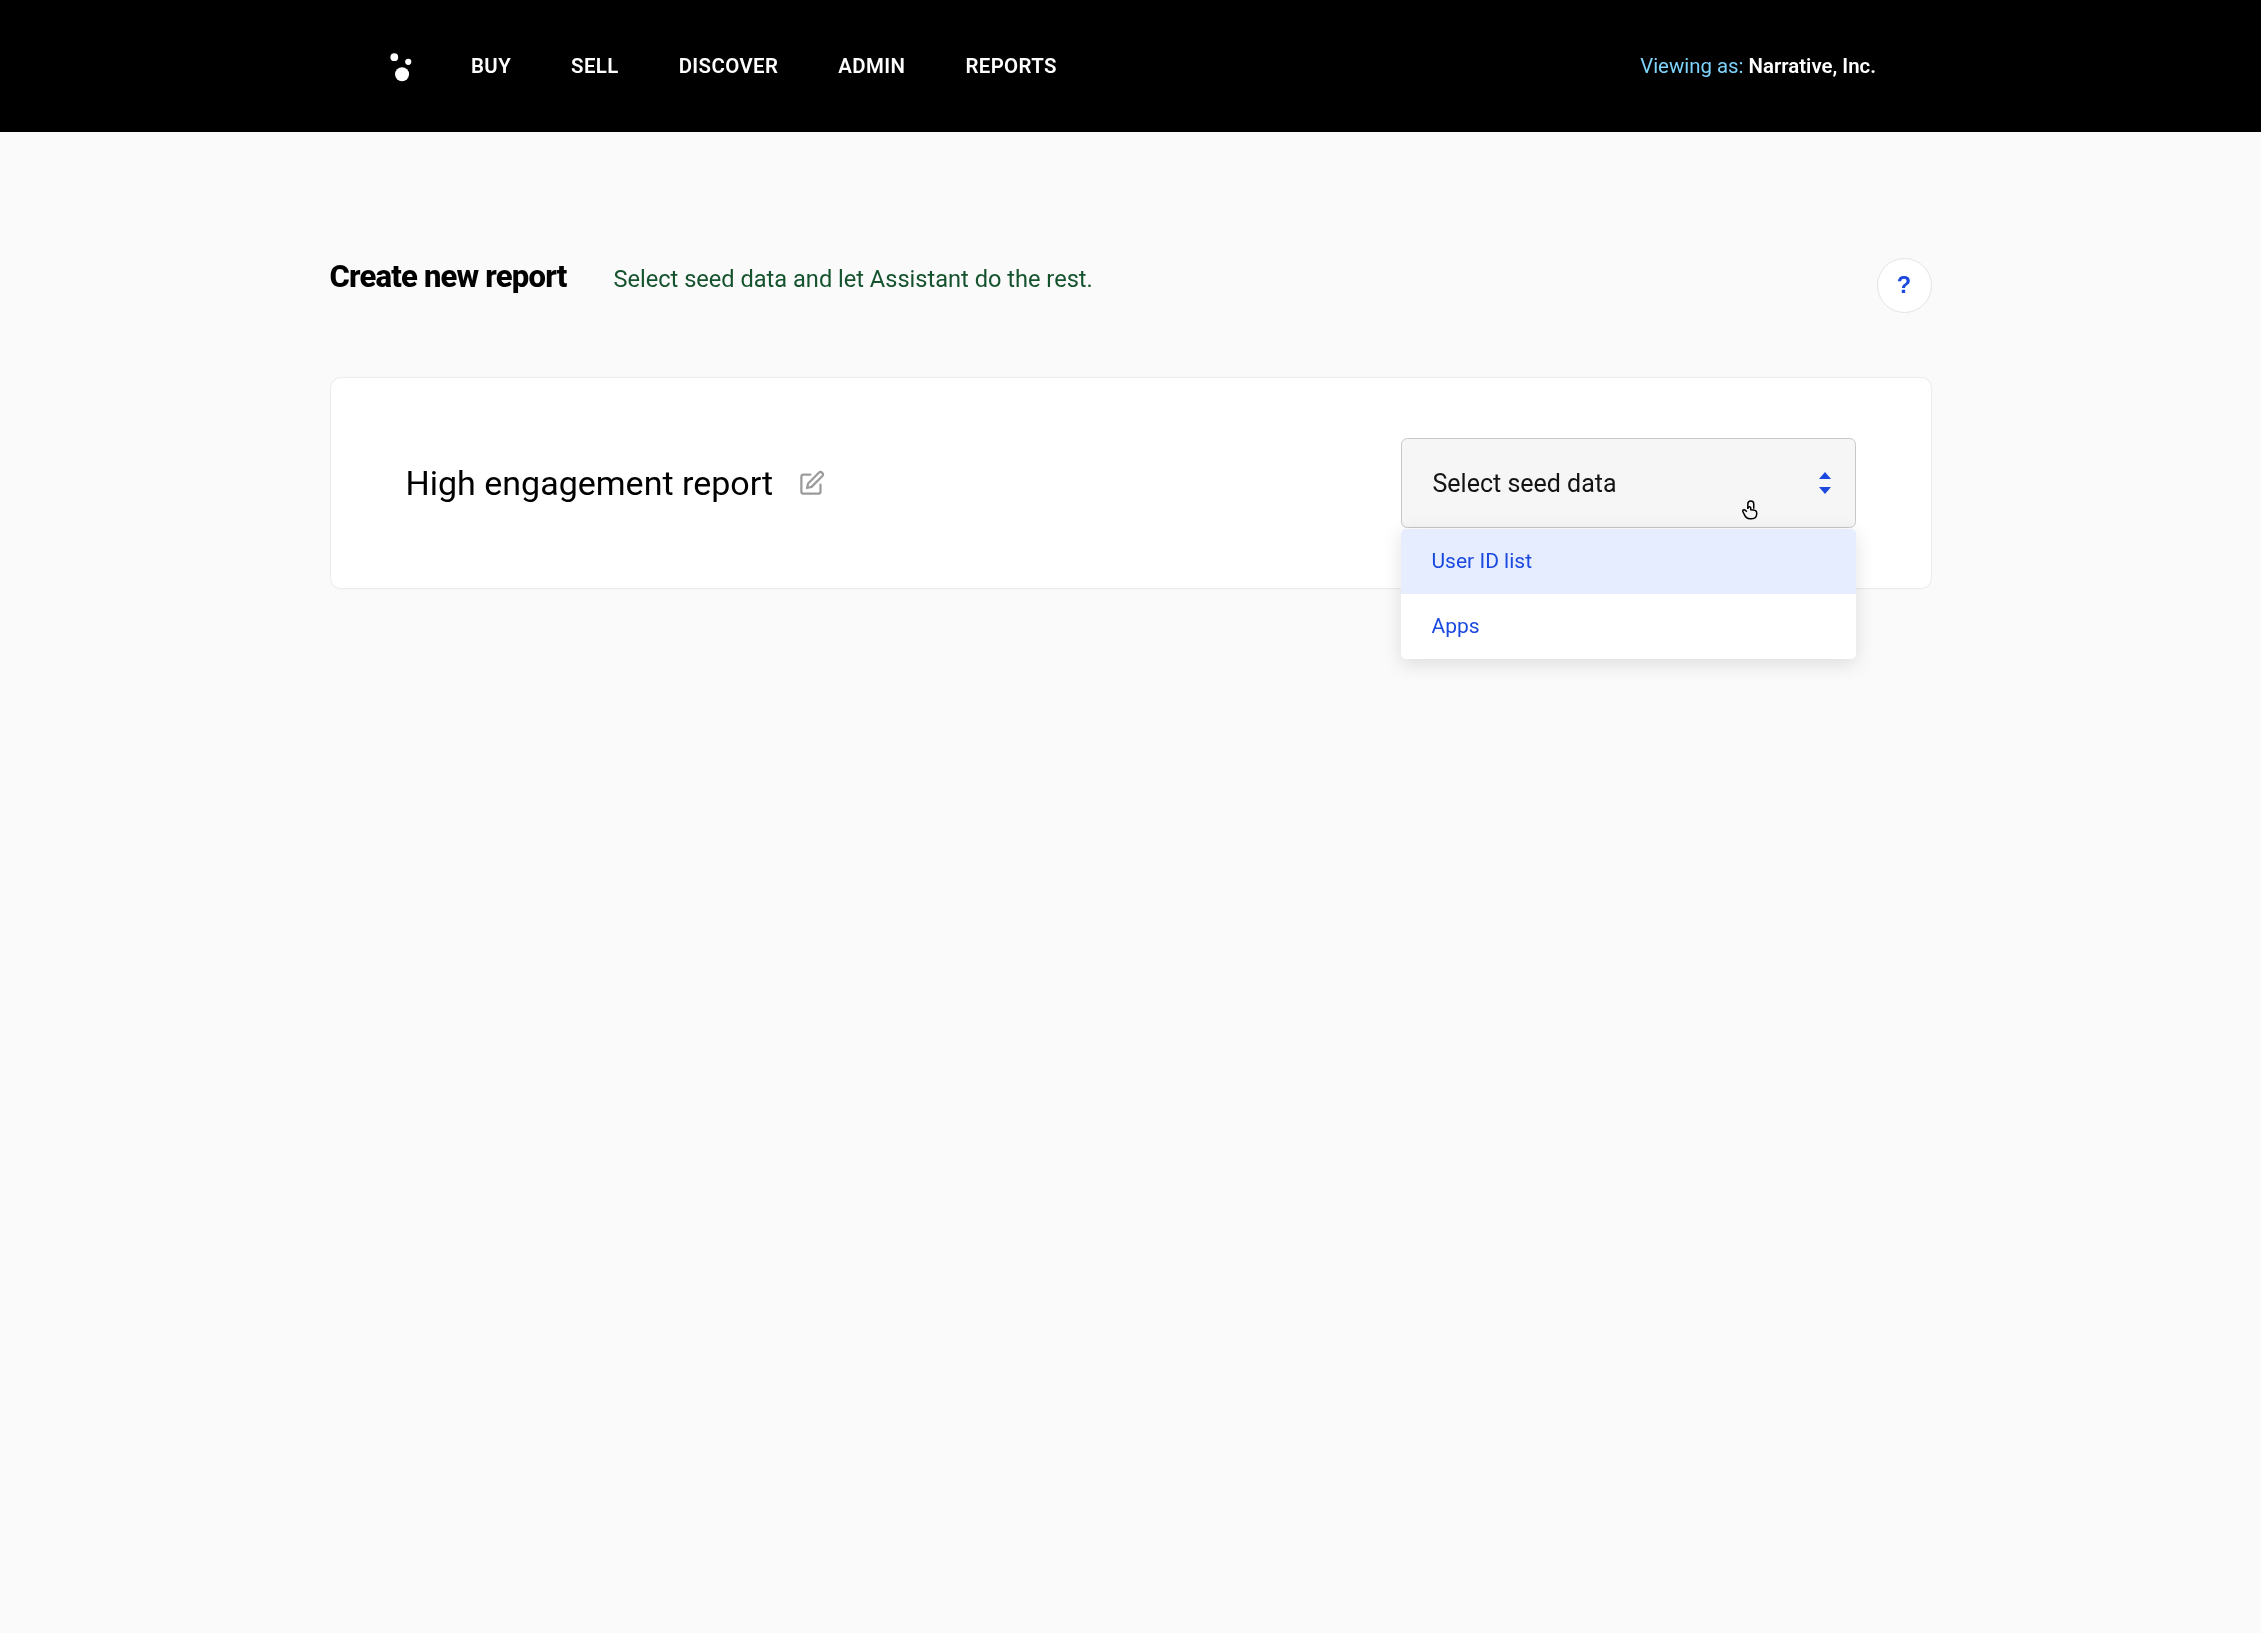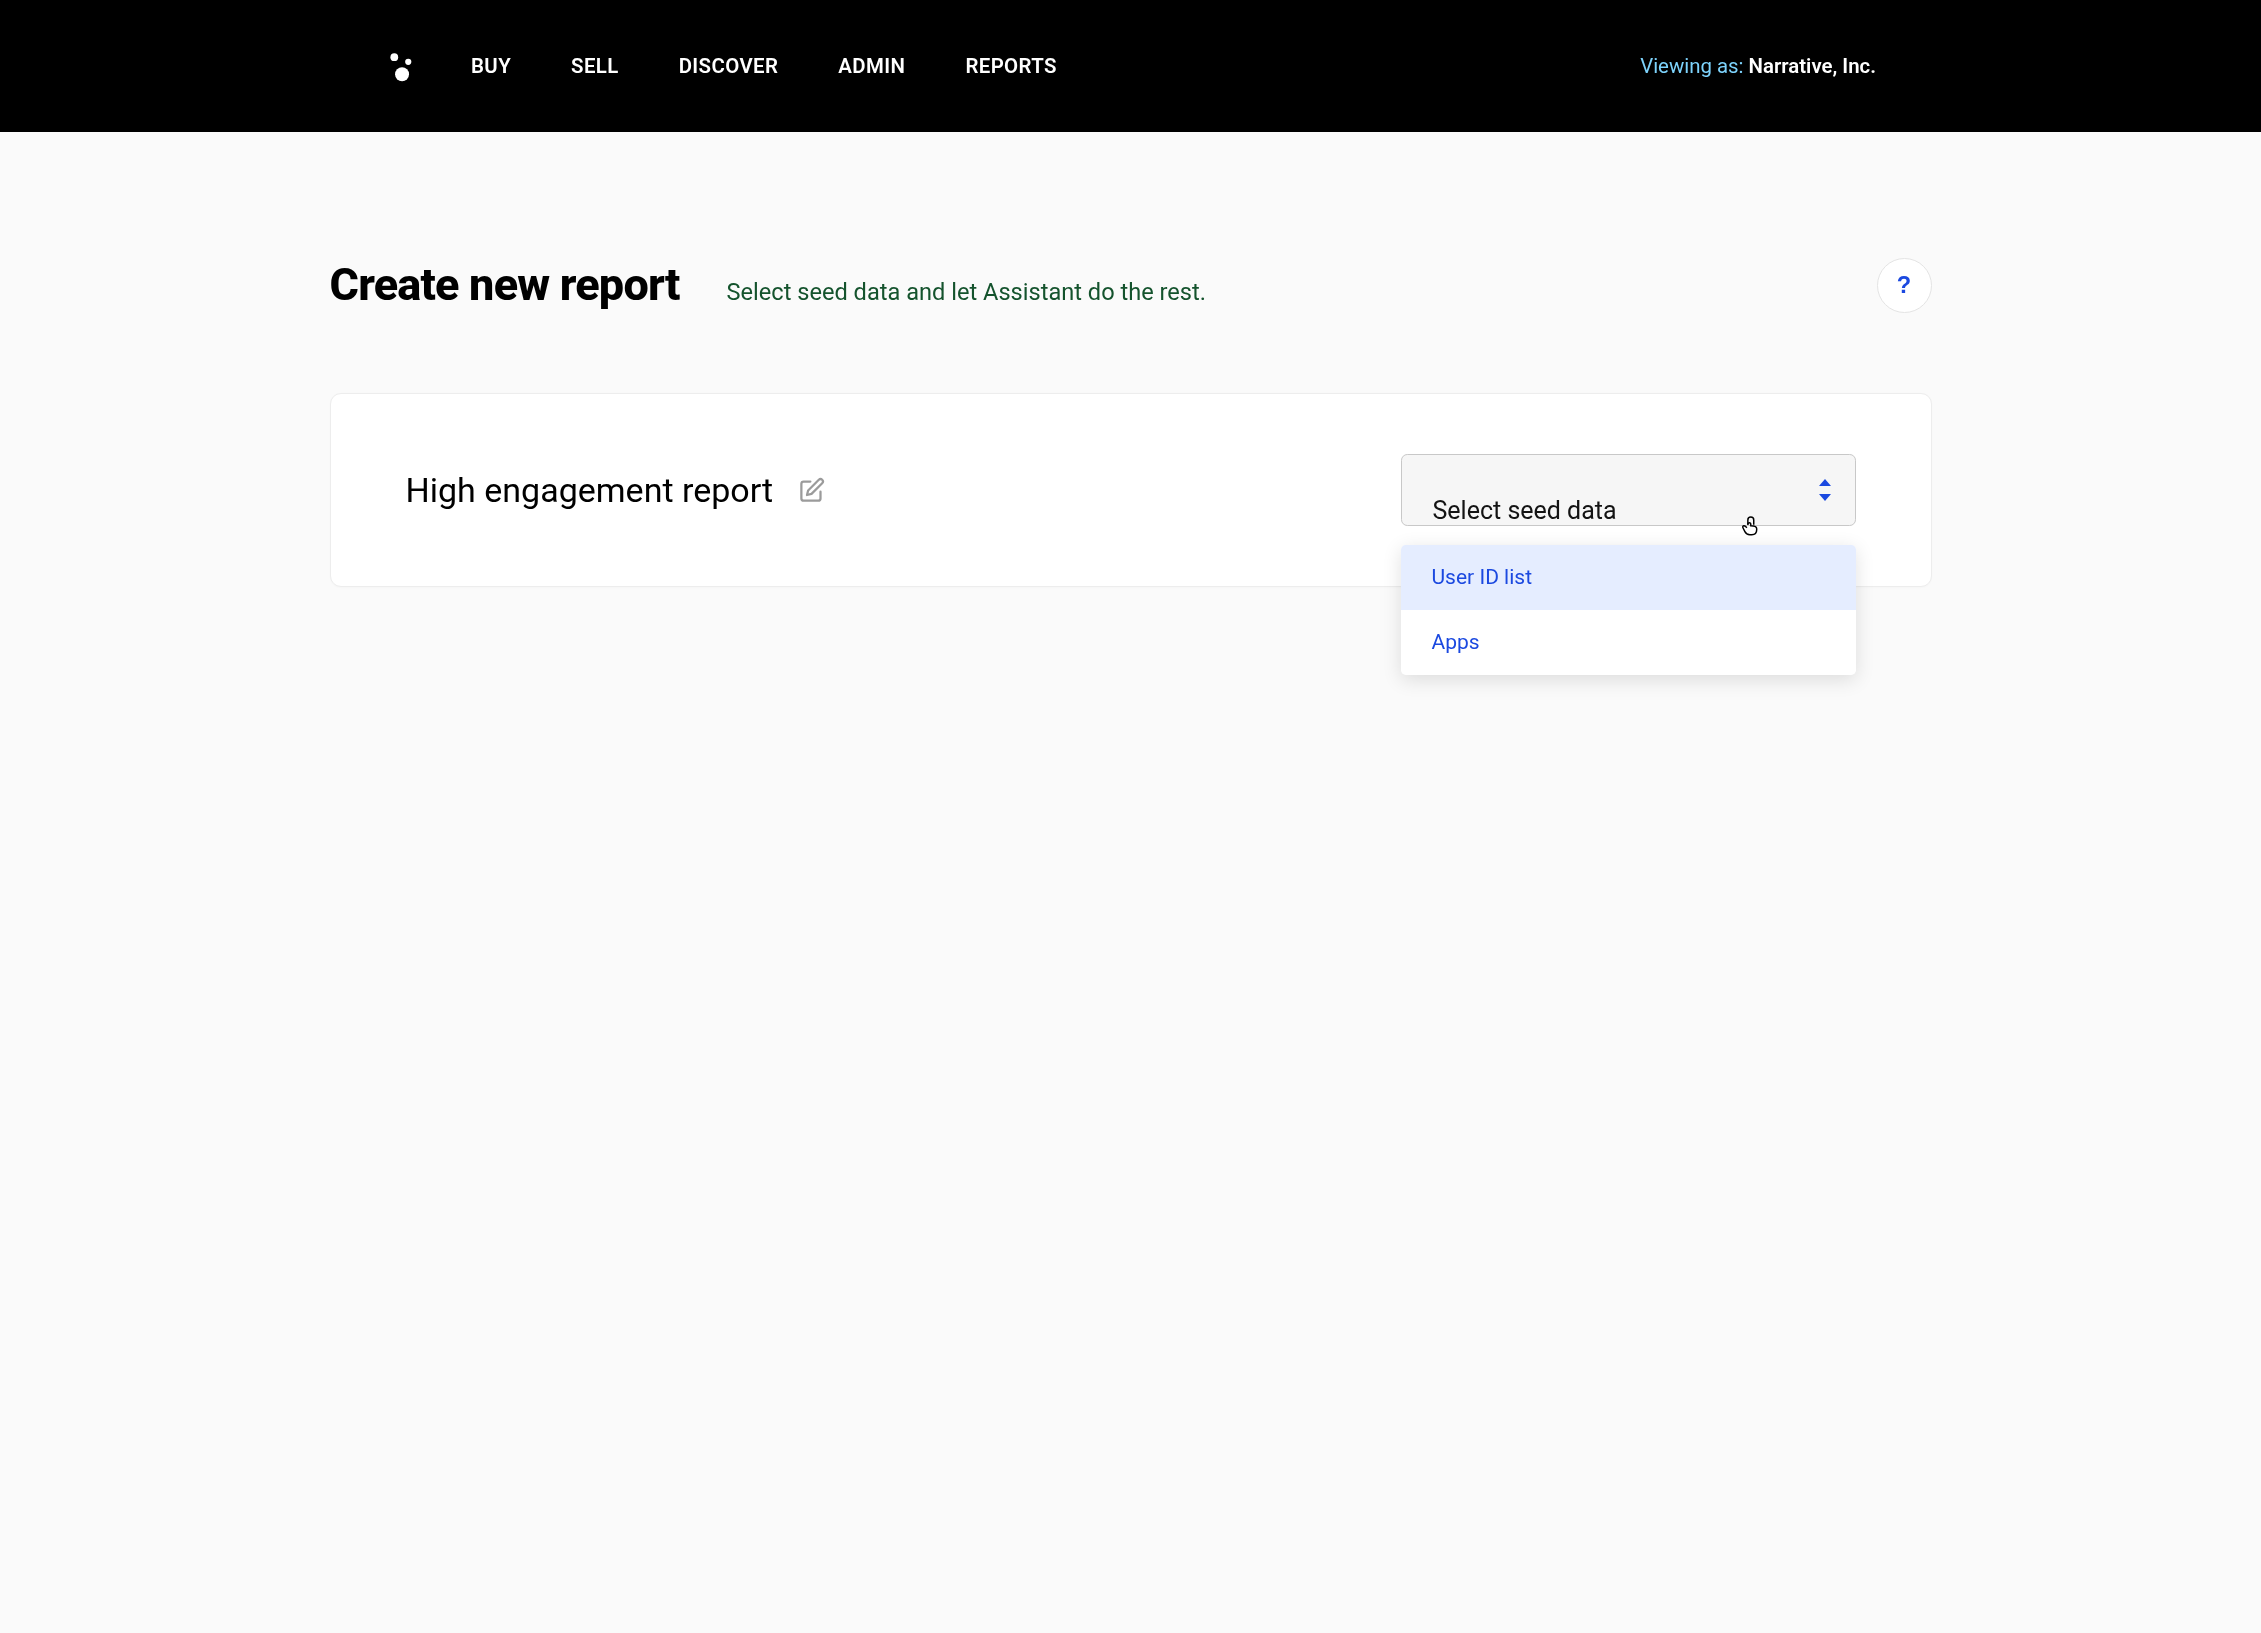--- a/index.html
+++ b/index.html
@@ -58,21 +58,21 @@
     .page-header {
       max-width: 1602px;
       margin: 0 auto;
       padding-top: 126px;
       display: flex;
       align-items: baseline;
       gap: 47px;
       position: relative;
     }
     .page-title {
-      font-size: 45px;
+      font-size: 31px;
       font-weight: 800;
       letter-spacing: -0.8px;
       color: #000;
     }
     .page-subtitle {
       font-size: 23.6px;
       color: #14532d;
     }
     .help-btn {
       position: absolute;
@@ -118,27 +118,27 @@
       height: 27px;
       color: #9b9b9b;
       cursor: pointer;
     }
     .select-wrap {
       position: relative;
       width: 455px;
     }
     .select-box {
       width: 100%;
-      height: 72px;
+      height: 90px;
       background: #f6f6f6;
       border: 1.6px solid #c8c8c8;
       border-radius: 6.3px;
       padding: 0 55px 0 31px;
       display: flex;
-      align-items: flex-end;
+      align-items: center;
       font-size: 25px;
       color: #131313;
       cursor: pointer;
       position: relative;
     }
     .select-arrows {
       position: absolute;
       right: 23.6px;
       top: 50%;
       transform: translateY(-50%);

